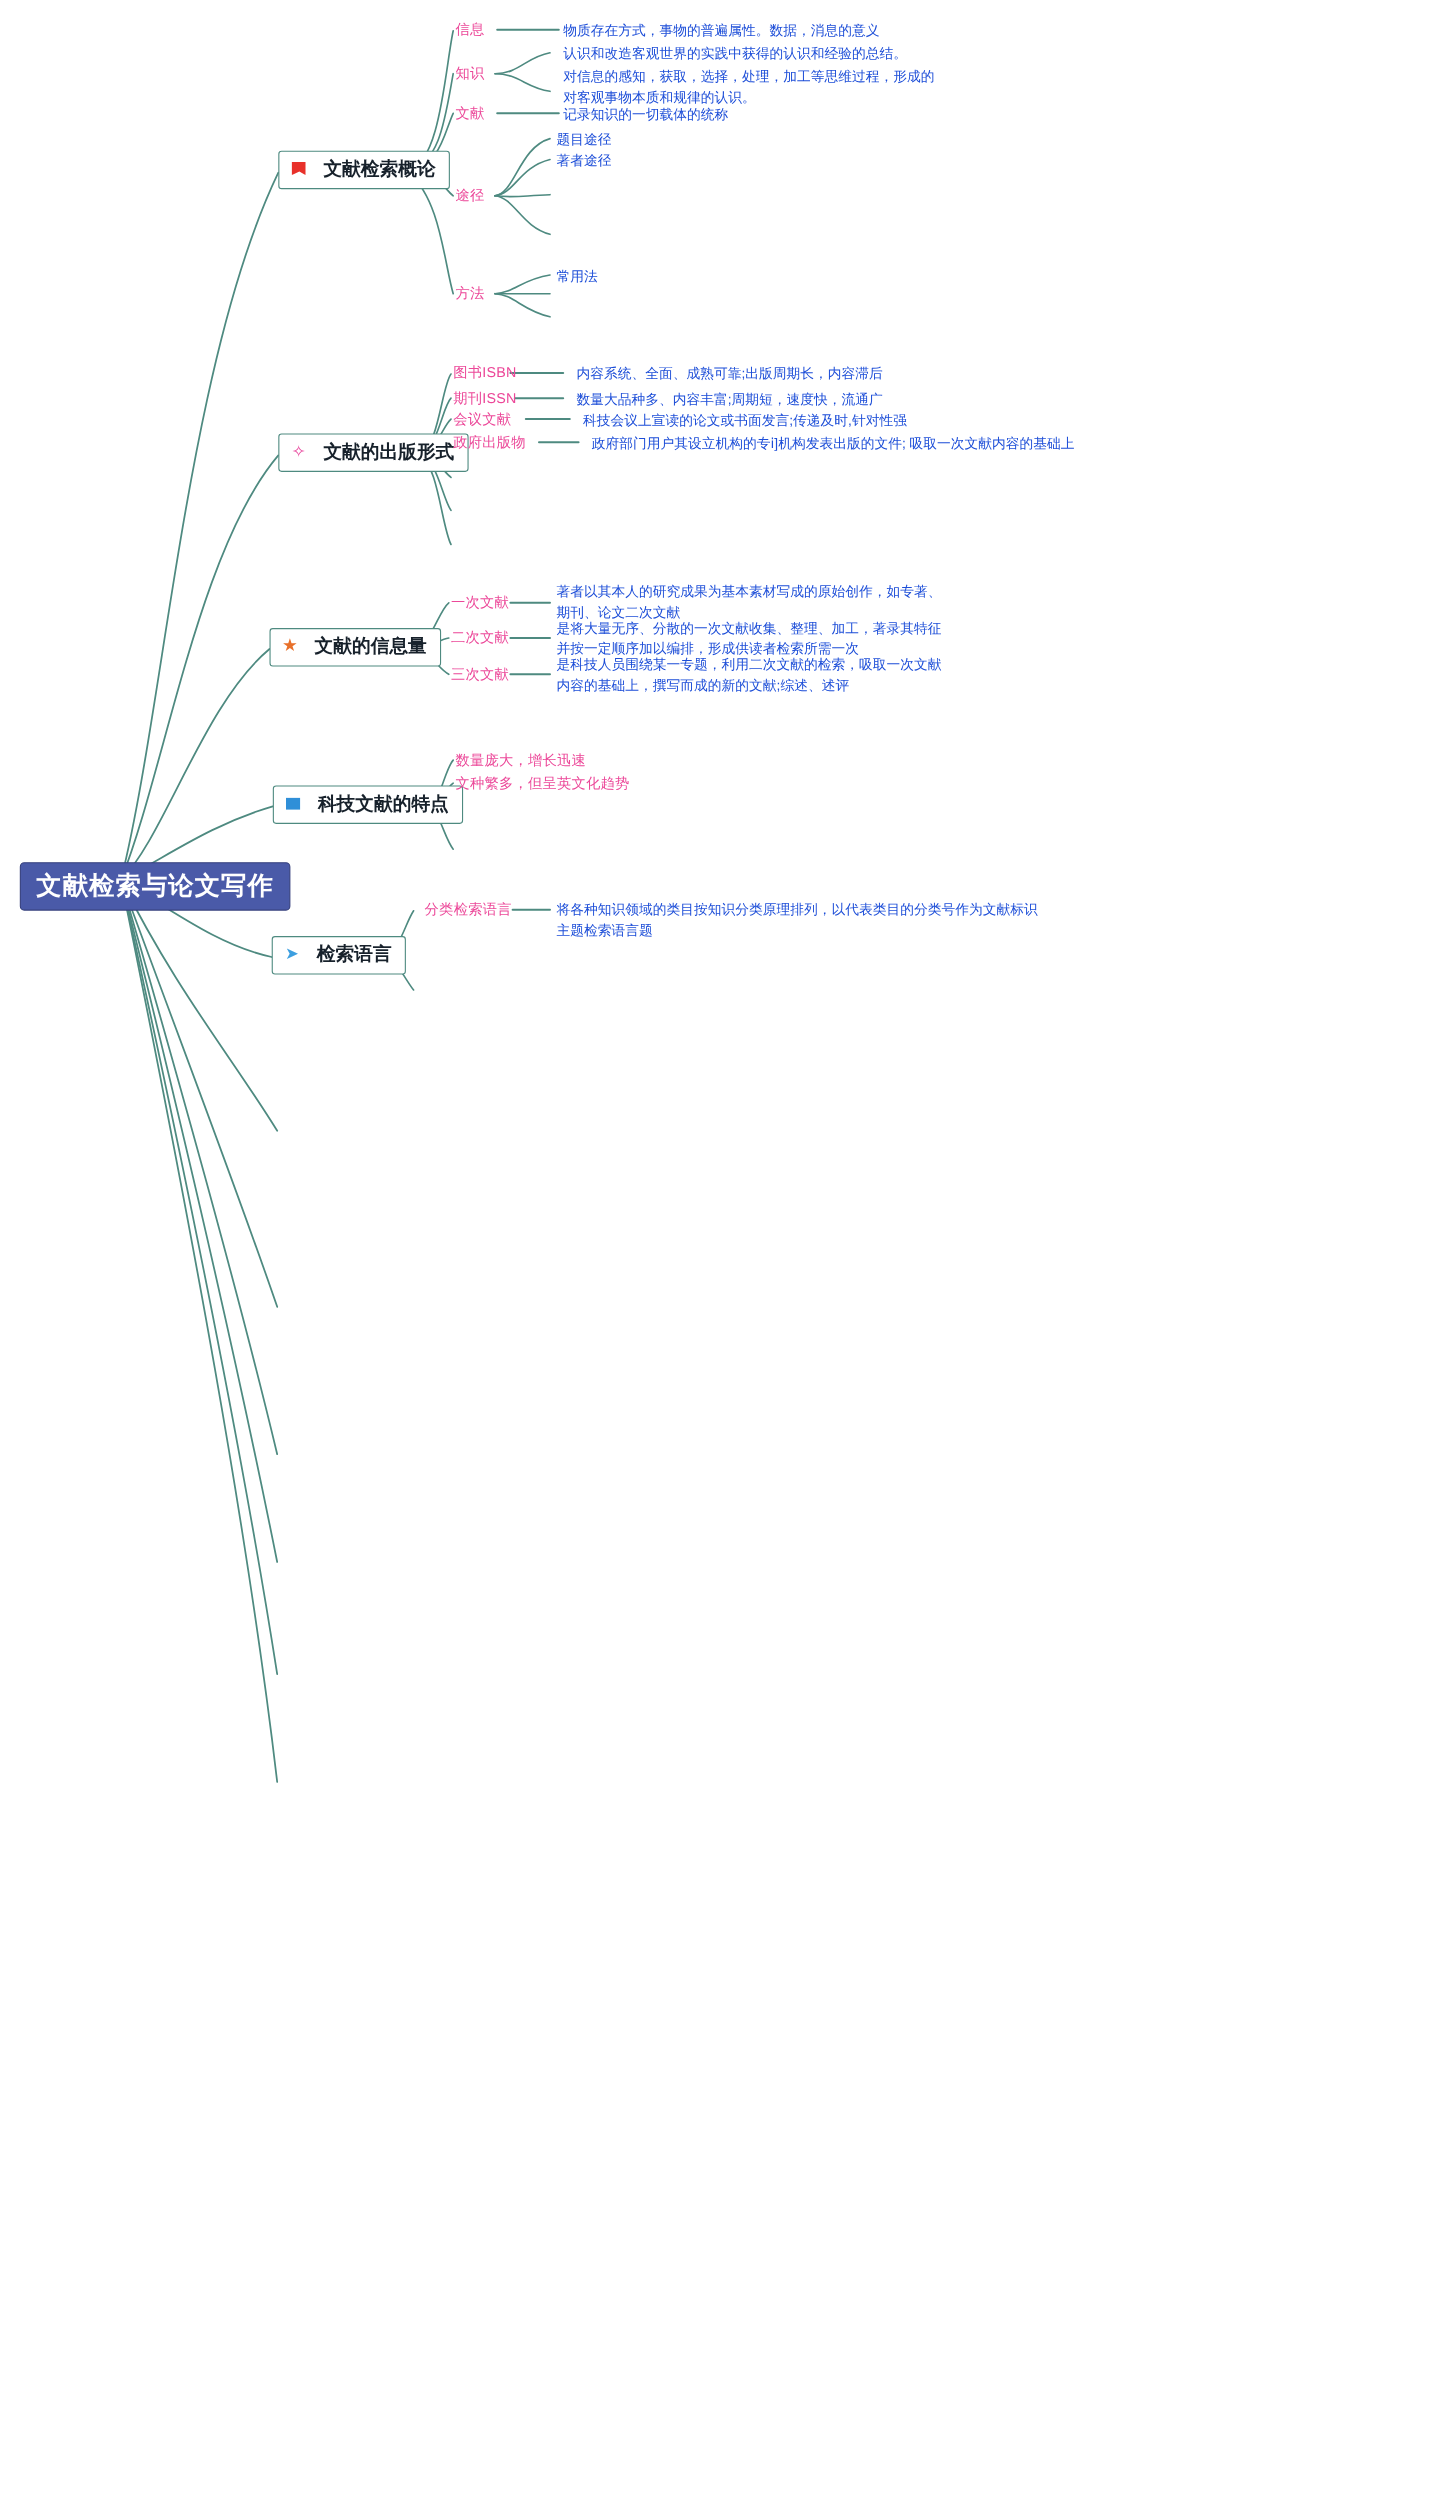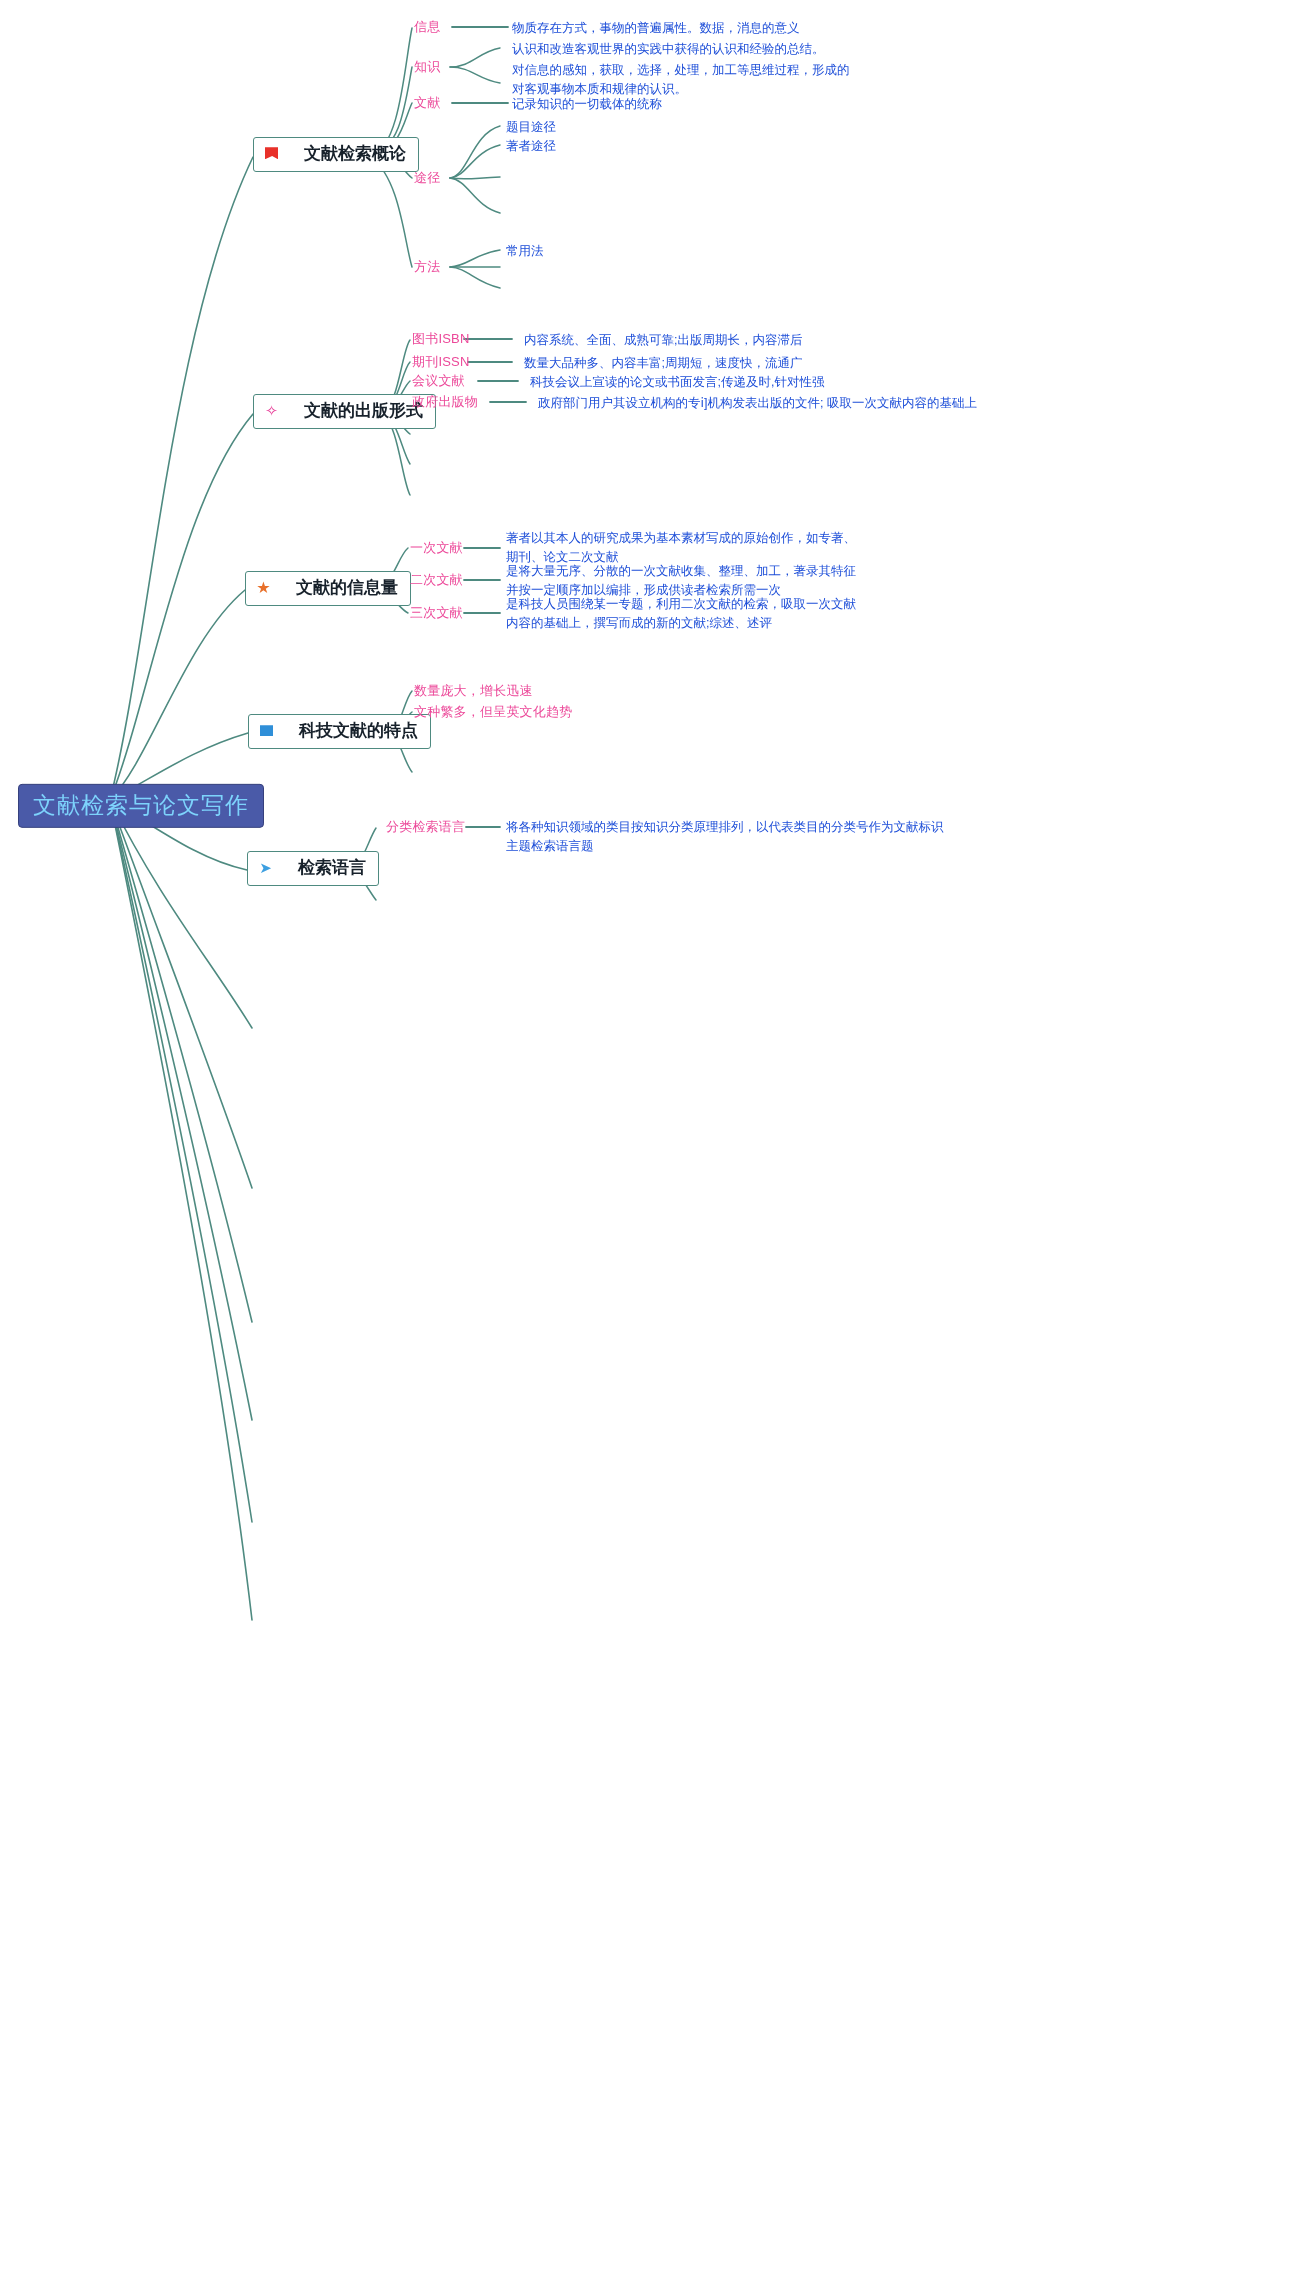--- a/index.html
+++ b/index.html
@@ -25,41 +25,41 @@
     position:absolute;
     box-sizing:border-box;
     white-space:nowrap;
   }
 
   
   .root{
     background:#4a5aa8;
     border:1px solid #36407d;
     border-radius:4px;
-    color:#7dd3fc;
+    color:#ffffff;
     font-size:23px;
-    font-weight:400;
+    font-weight:700;
     letter-spacing:1px;
     padding:8px 14px 9px 14px;
     line-height:1.1;
   }
 
   
   .topic{
     background:#ffffff;
     border:1px solid #4e8a80;
     border-radius:3px;
     font-size:17px;
     font-weight:600;
     color:#17212b;
     padding:6px 12px 7px 10px;
     line-height:1.15;
     display:flex;
     align-items:center;
-    gap:25px;
+    gap:15px;
   }
 
   
   .ic{display:inline-block;width:15px;height:15px;position:relative;flex:0 0 auto;}
   .ic-flag:before{
     content:"";position:absolute;left:1px;top:1px;
     width:13px;height:12px;background:#e8312a;
     clip-path:polygon(0 0,100% 0,100% 100%,55% 72%,0 100%);
   }
   .ic-spark{color:#e8409a;font-size:15px;line-height:15px;display:block;text-align:center;}

